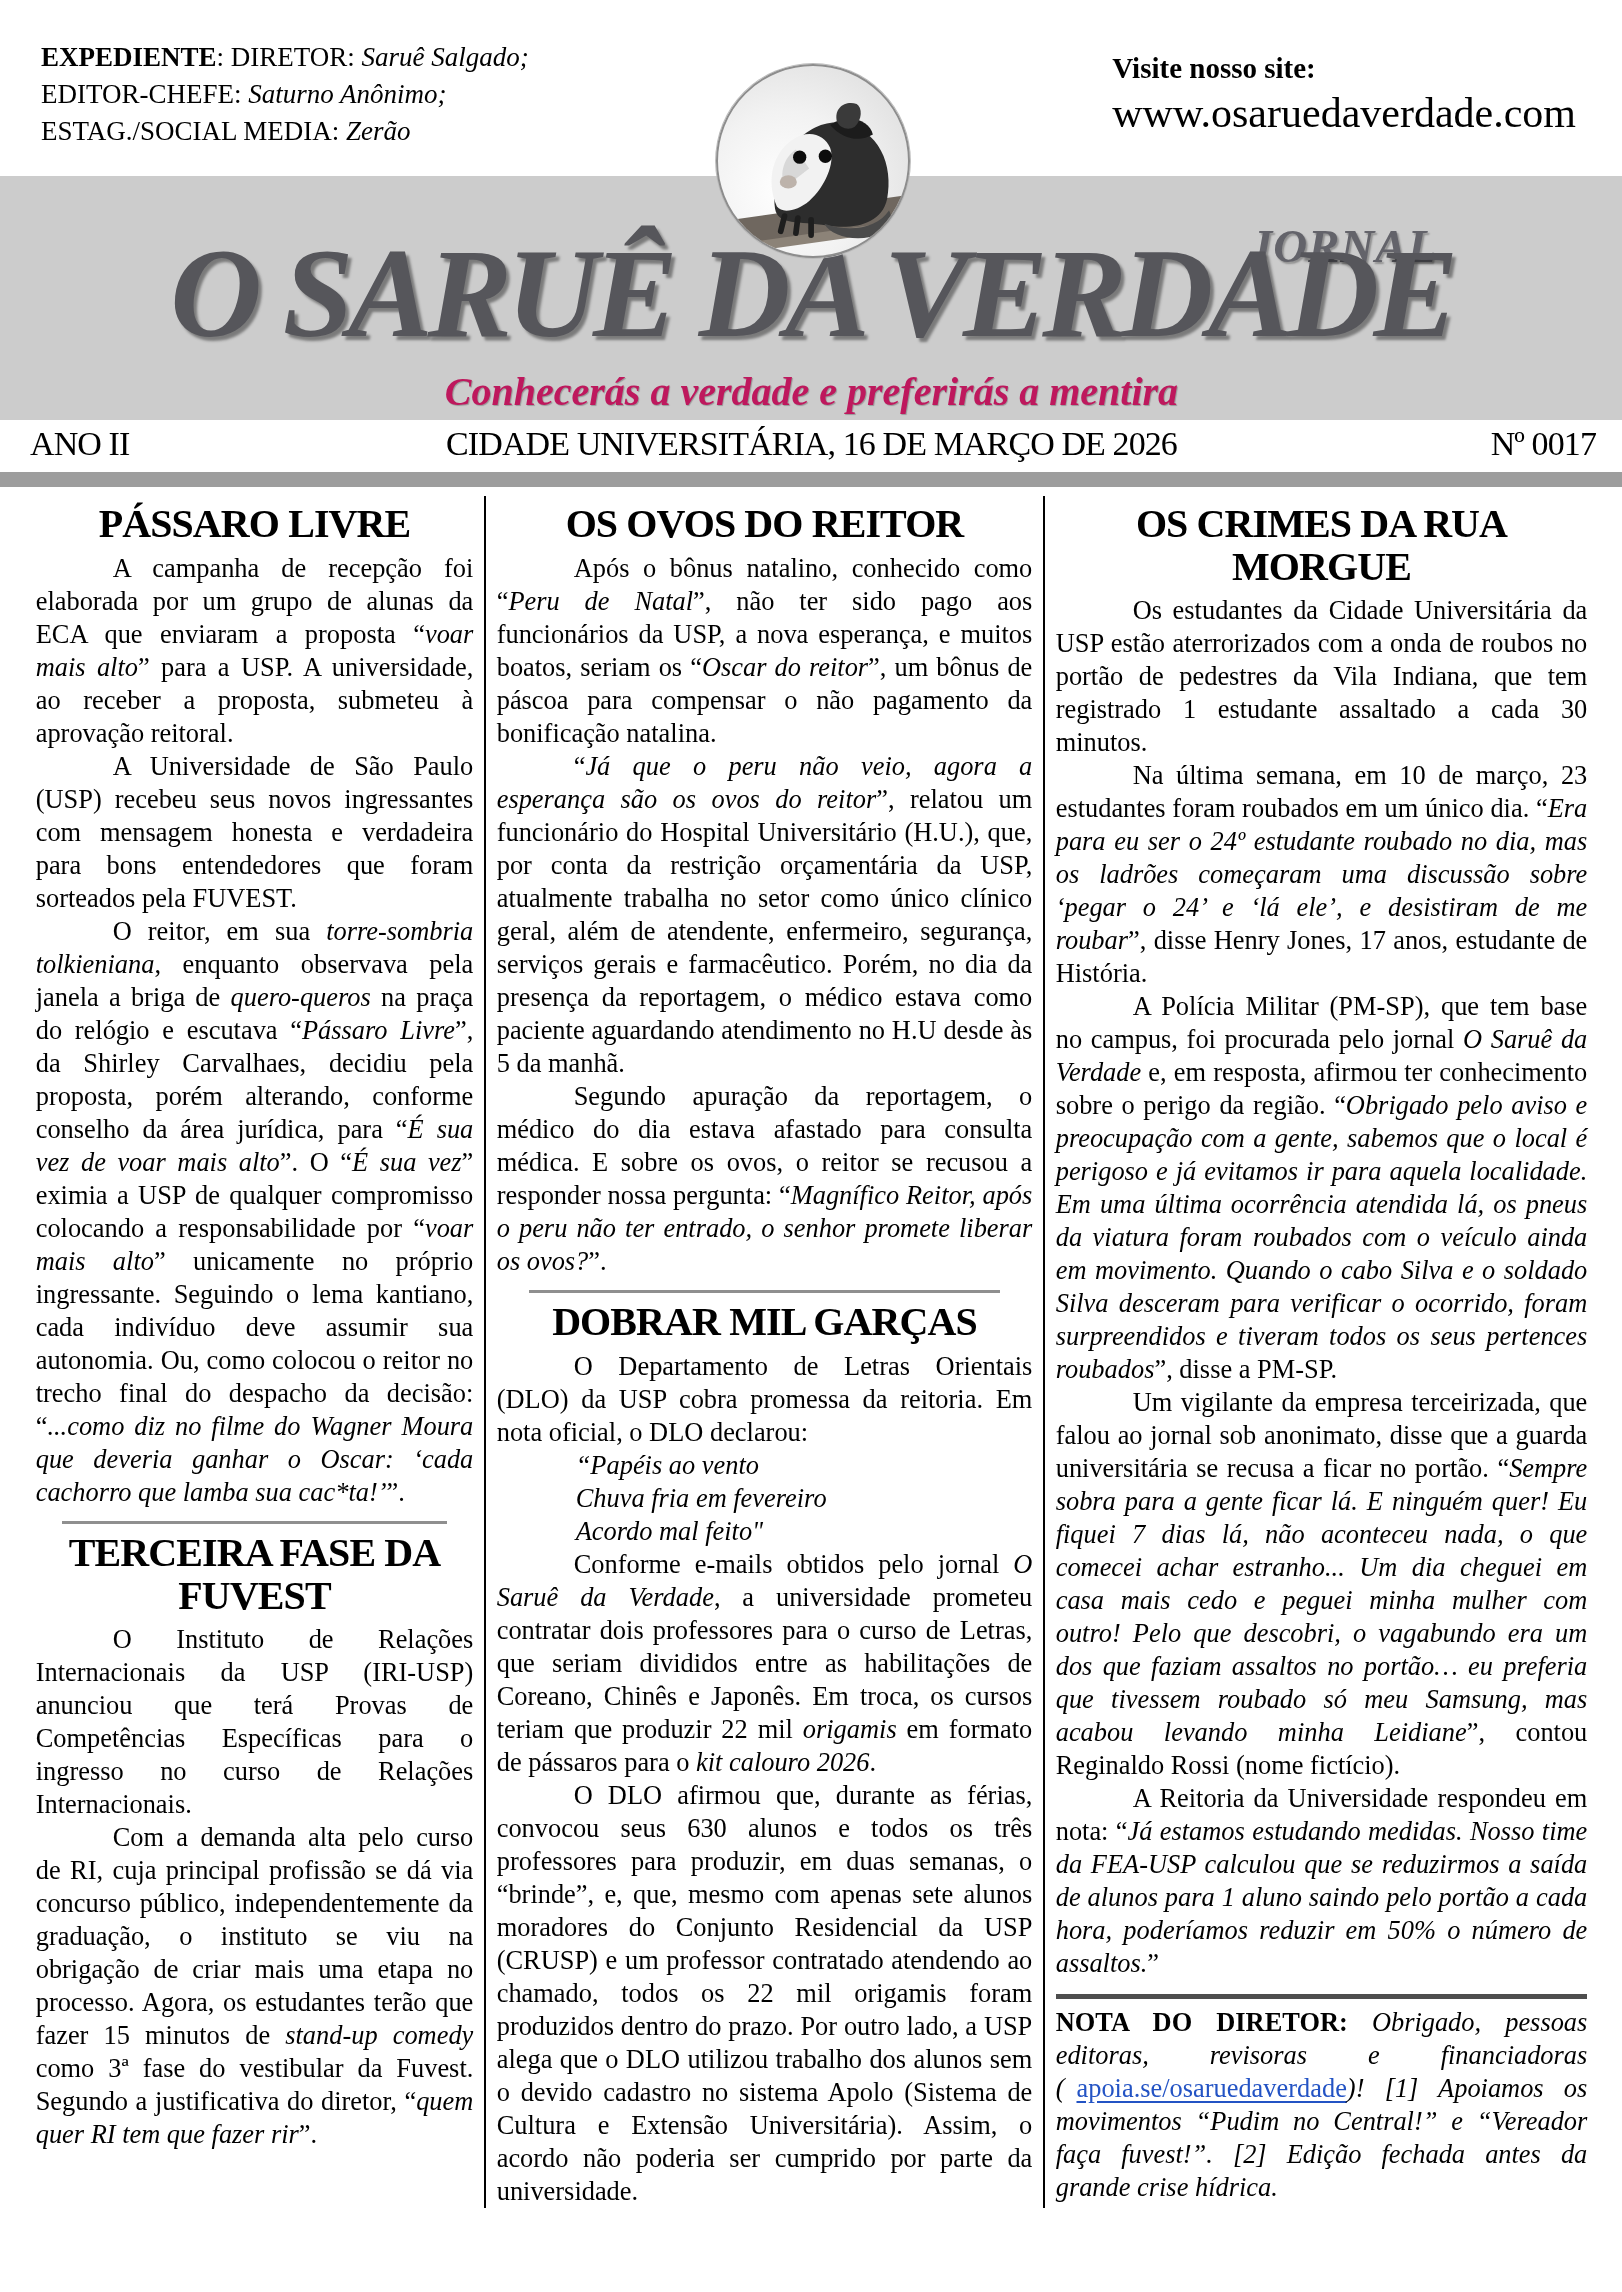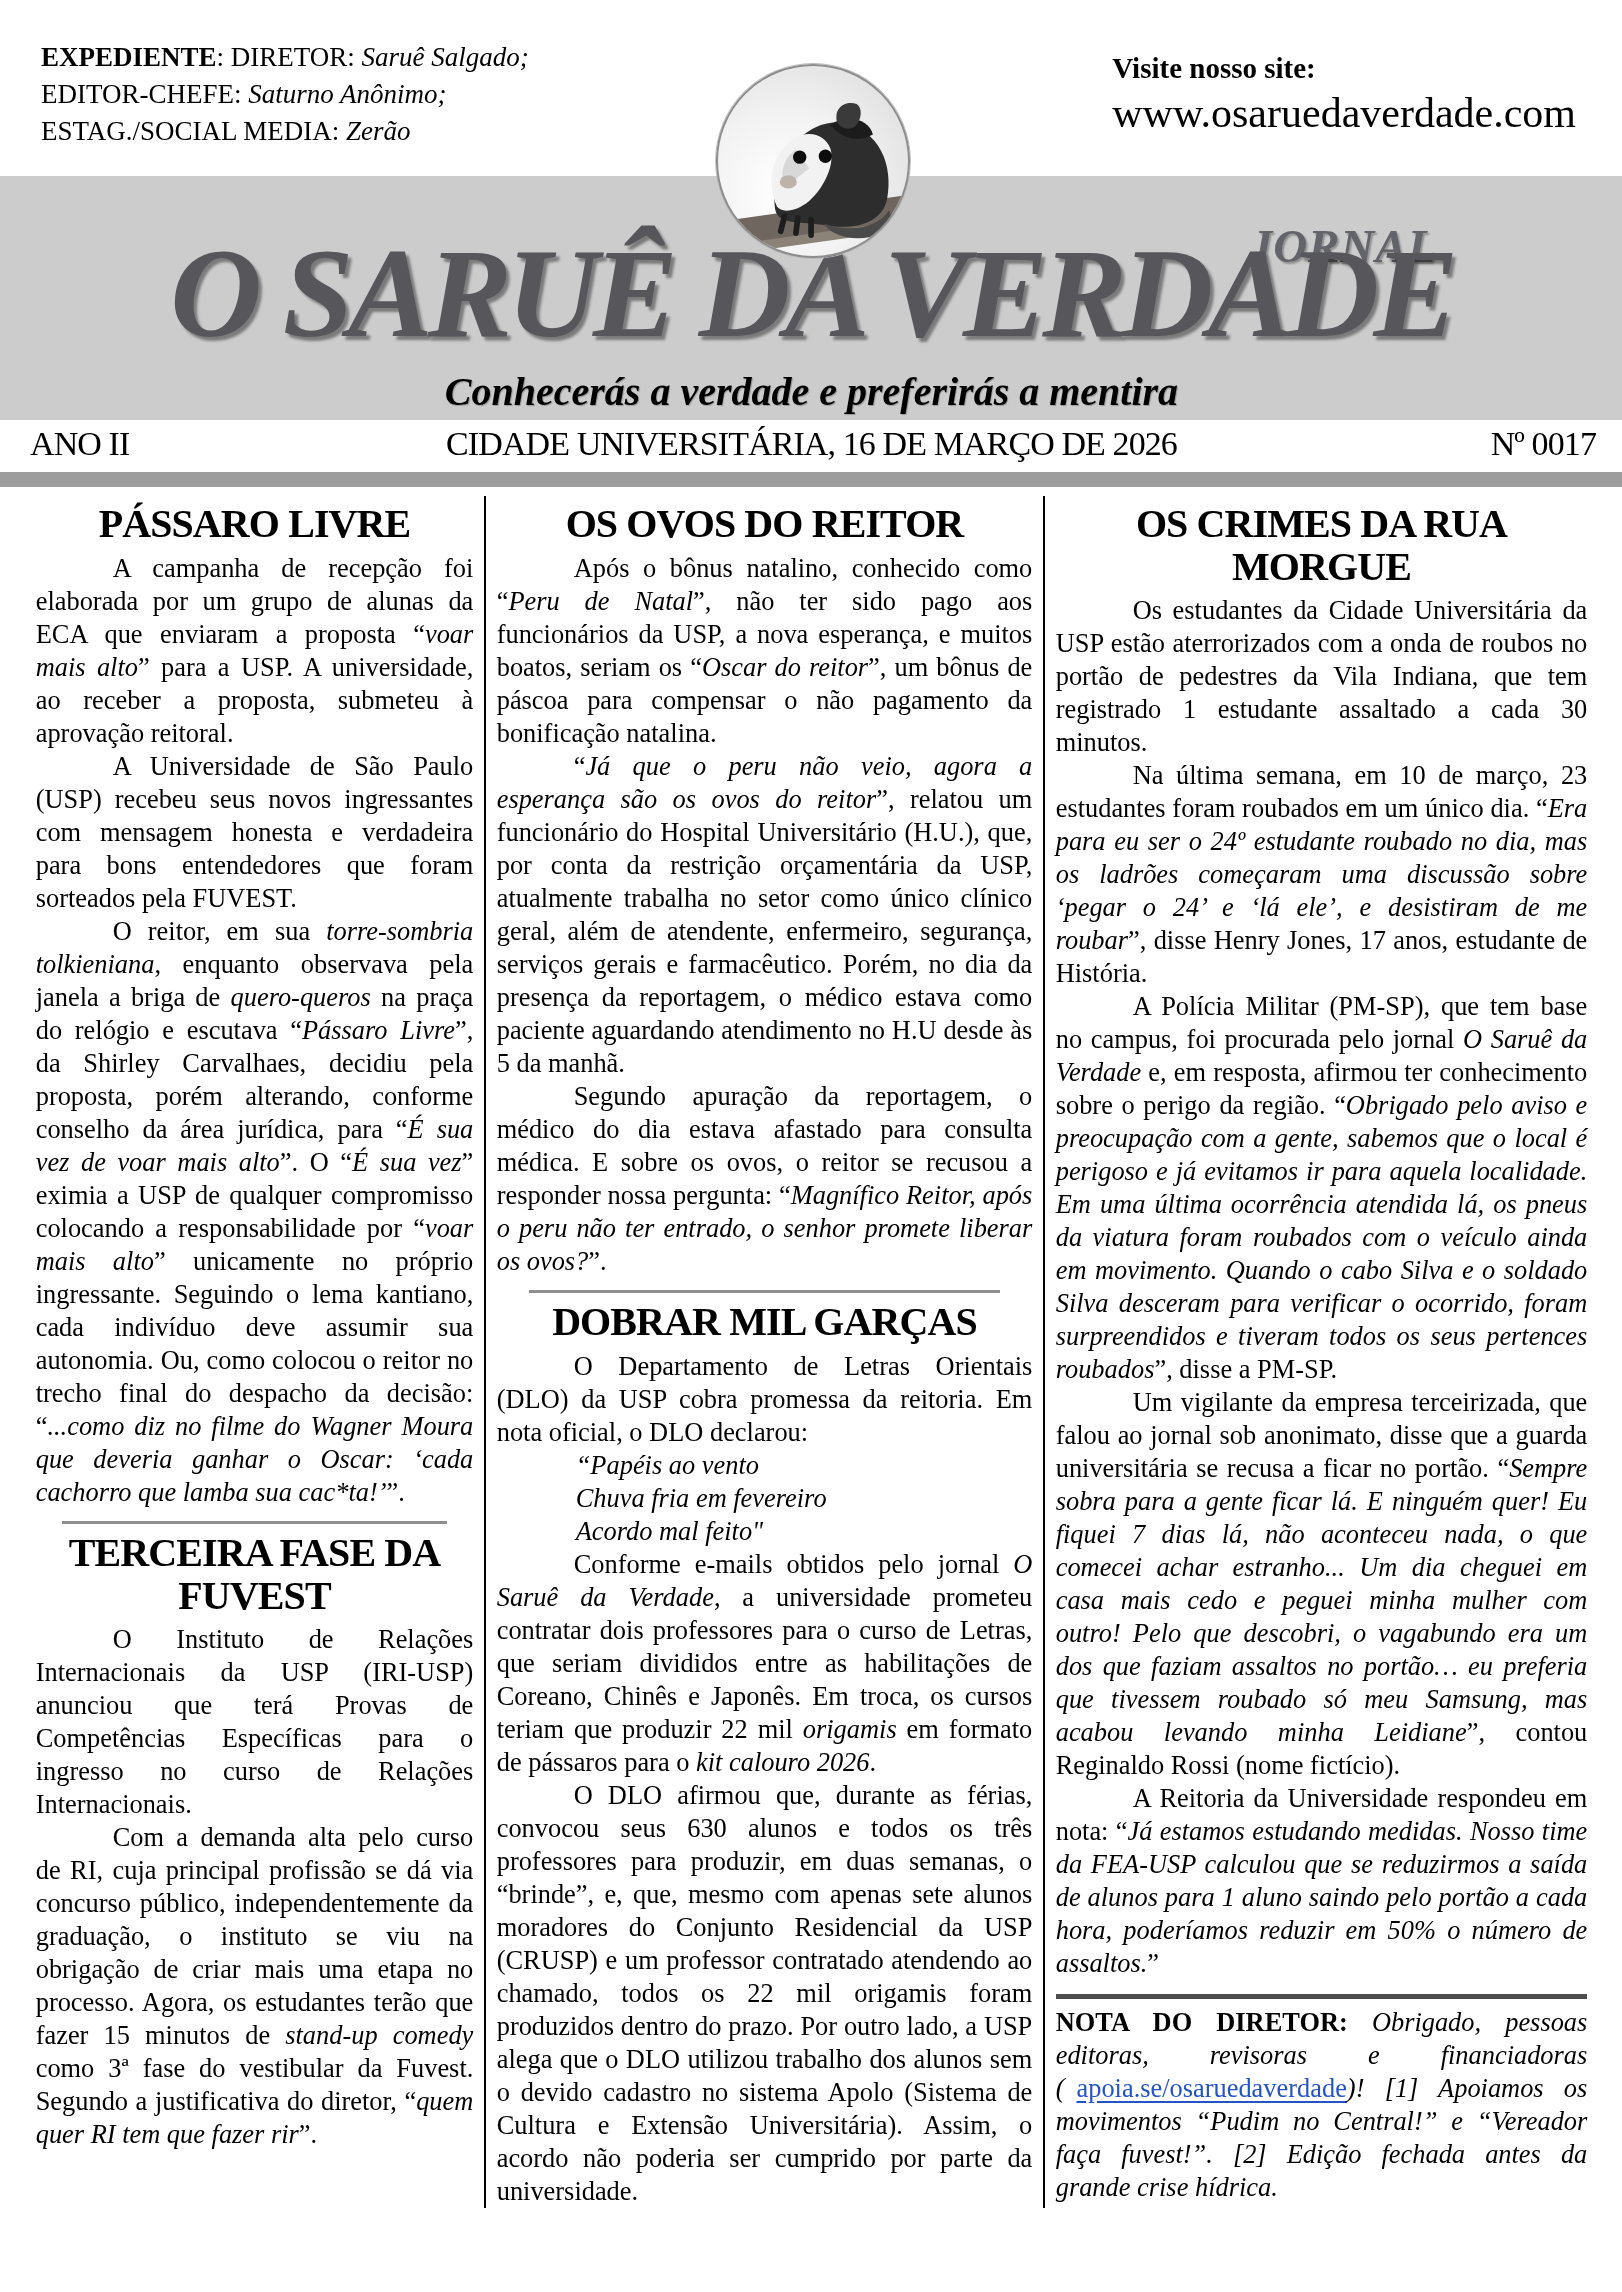--- a/index.html
+++ b/index.html
@@ -26,21 +26,21 @@
     margin-top:34px;
   }
   .title{
     position:absolute;top:45px;left:0;right:0;text-align:center;
     font-style:italic;font-weight:bold;font-size:127px;
     letter-spacing:-5.4px;color:#56565b;white-space:nowrap;
     text-shadow:3.6px 3.6px 2.7px rgba(0,0,0,.40);
   }
   .subtitle{
     position:absolute;bottom:5.4px;left:0;right:0;text-align:center;
-    font-style:italic;font-weight:bold;font-size:40px;color:#000000;
+    font-style:italic;font-weight:bold;font-size:40px;color:#be185d;
     text-shadow:0.9px 0.9px 0.9px rgba(0,0,0,.25);
   }
   .logo{
     position:absolute;left:716px;top:64px;width:190px;height:190px;
     border-radius:50%;z-index:5;border:2.7px solid #8d8d8d;
     background:radial-gradient(circle at 35% 65%, #ffffff 0%, #f2f2f2 45%, #d9d9d9 100%);
     overflow:hidden;box-shadow:0 0 0 0.9px #bbb;
   }
   .logo svg{display:block;width:100%;height:100%;}
   

